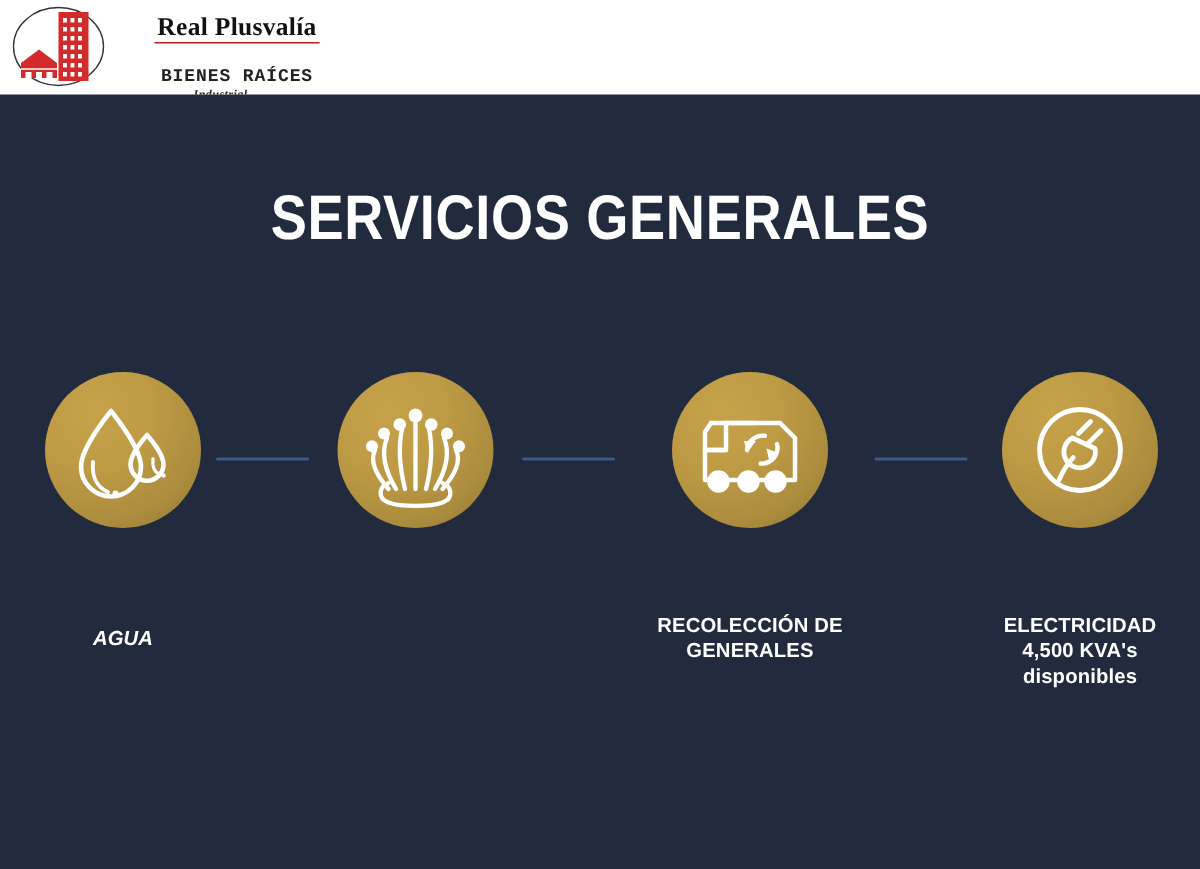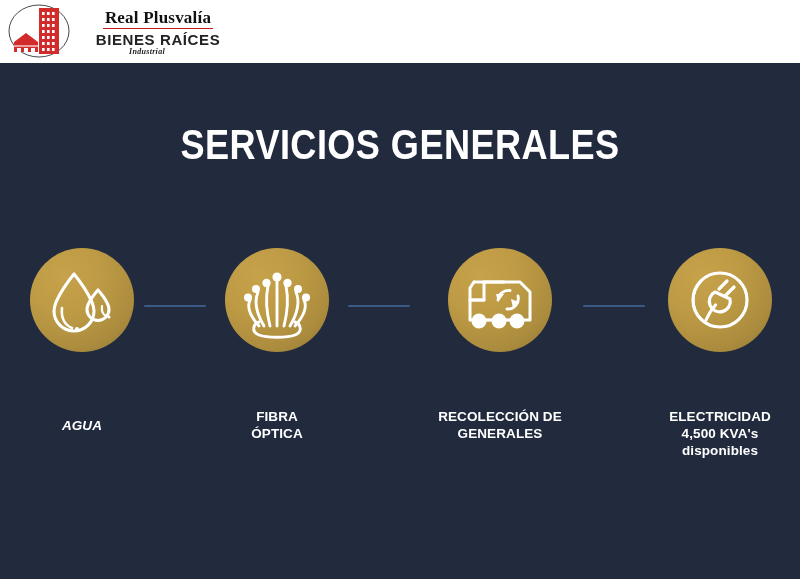--- a/index.html
+++ b/index.html
@@ -56,27 +56,27 @@
     font-size: 17px;
     font-weight: bold;
     color: #111111;
     letter-spacing: 0.2px;
     line-height: 19px;
     border-bottom: 1.4px solid #c01b1b;
     display: inline-block;
     padding: 0 2px 1px 2px;
   }
   .logo-sub {
-    font-family: Liberation Sans, sans-serif;
-    font-size: 15px;
+    font-family: Liberation Mono, monospace;
+    font-size: 12px;
     font-weight: bold;
     color: #222222;
     letter-spacing: 0.6px;
     line-height: 14px;
-    margin-top: 4px;
+    margin-top: 15px;
   }
   .logo-sub2 {
     font-family: "Liberation Serif", serif;
     font-style: italic;
     font-size: 8px;
     font-weight: bold;
     color: #222222;
     letter-spacing: 0.3px;
     line-height: 10px;
     text-align: center;
@@ -298,21 +298,19 @@
             <path d="M62 51 A10.5 10.5 0 1 1 47 44 L62 51 Z"></path>
             <path d="M47.5 57 C43 62 40 67 38 72"></path>
           </g>
         </svg>
       </div>
     </div>
 
   </div>
 
   <div class="label" id="label-0" style="width: 160px; left: 2px; top: 417px; font-style: italic;">AGUA</div>
-  <div class="label" id="label-1" style="width: 160px; left: 197px; top: 408px;">FIBRA
-ÓPTICA</div>
   <div class="label" id="label-2" style="width: 200px; left: 400px; top: 408px;">RECOLECCIÓN DE
 GENERALES</div>
   <div class="label" id="label-3" style="width: 180px; left: 630px; top: 408px;">ELECTRICIDAD
 4,500 KVA's
 disponibles</div>
 
 </div>
 
 </body></html>

